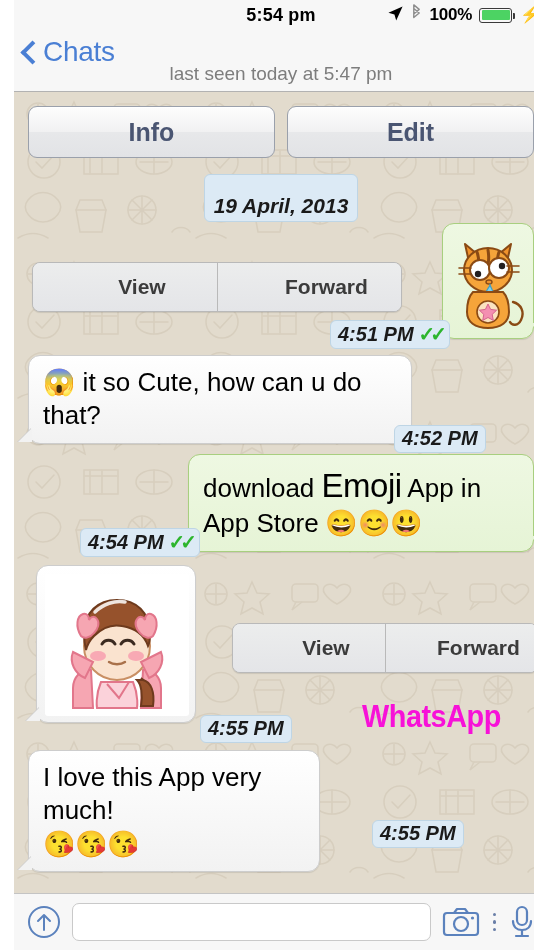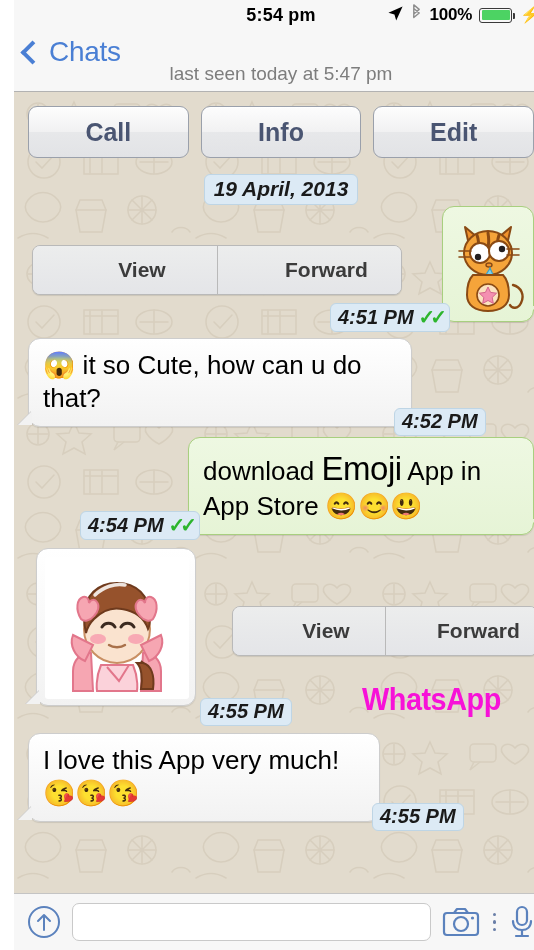--- a/index.html
+++ b/index.html
@@ -85,21 +85,20 @@
     background: #f7f7f7;
     border-bottom: 1px solid #b2b2b2;
     box-sizing: border-box;
   }
   .back {
     position: absolute;
     left: 10px;
     top: 6px;
     display: flex;
     align-items: center;
-    gap: 6px;
     cursor: pointer;
   }
   .chev {
     display: block;
     width: 13px;
     height: 13px;
     border-left: 4px solid #4a7fd4;
     border-bottom: 4px solid #4a7fd4;
     transform: rotate(45deg);
     margin-right: 2px;
@@ -158,21 +157,21 @@
   .datepill-wrap {
     position: relative;
     text-align: center;
     margin-top: 16px;
   }
   .datepill {
     display: inline-block;
     background: #dceaf5;
     border: 1px solid #bed5e5;
     border-radius: 6px;
-    padding: 2px 9px 3px 9px;
+    padding: 19px 9px 3px 9px;
     font-size: 21px;
     font-style: italic;
     font-weight: bold;
     color: #1a1a1a;
   }
 
   .row { position: relative; }
 
   
   .segctrl {
@@ -365,21 +364,20 @@
             <path d="M128 104v28M114 118h28M118 108l20 20M138 108l-20 20"></path>
             <path d="M158 140c4-6 14-6 18 0"></path>
             <path d="M4 146c10-6 20-6 30 0"></path>
           </g>
         </pattern>
       </defs>
       <rect width="534" height="801" fill="url(#dood)"></rect>
     </svg>
 
     <div class="actionbar">
-      <div class="act-btn">Call</div>
       <div class="act-btn">Info</div>
       <div class="act-btn">Edit</div>
     </div>
 
     <div class="datepill-wrap">
       <span class="datepill">19 April, 2013</span>
     </div>
 
     <div class="row">
       <div class="segctrl" style="left:18px; top:40px; width:368px;">
@@ -475,21 +473,21 @@
       </div>
 
       <div class="stamp" style="left:186px; top:493px;">
         <span>4:55 PM</span>
       </div>
 
       <div class="watermark" style="left:348px; top:477px;">WhatsApp</div>
     </div>
 
     <div class="row">
-      <div class="bubble in" style="left:14px; top:528px; width:352px;">
+      <div class="bubble in" style="left:14px; top:528px; width:292px;">
         <span class="tail left"></span>
         <div>I love this App very much!</div>
         <div class="emoji">😘😘😘</div>
       </div>
       <div class="stamp" style="left:358px; top:598px;">
         <span>4:55 PM</span>
       </div>
     </div>
 
   </div>

